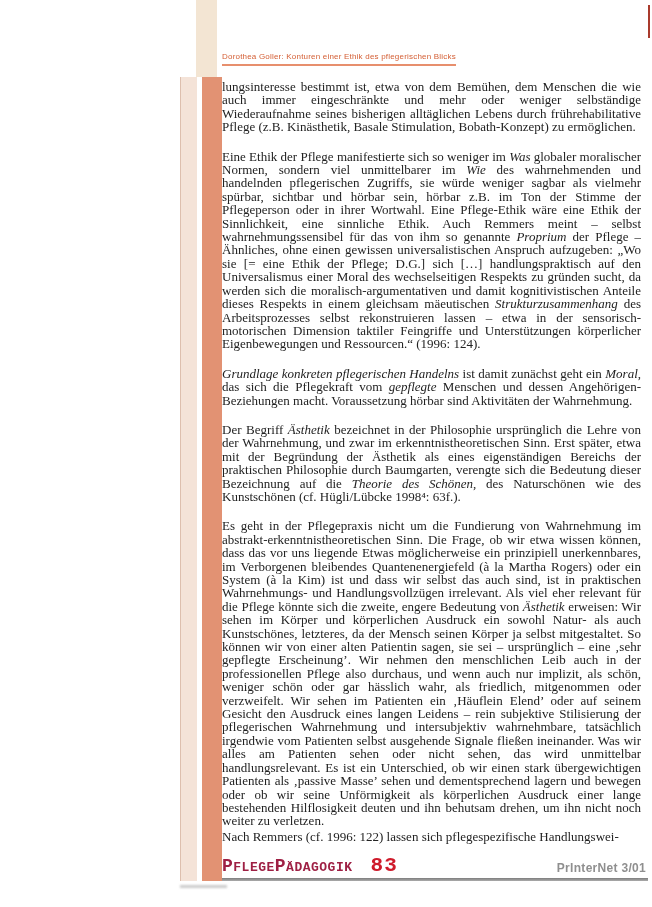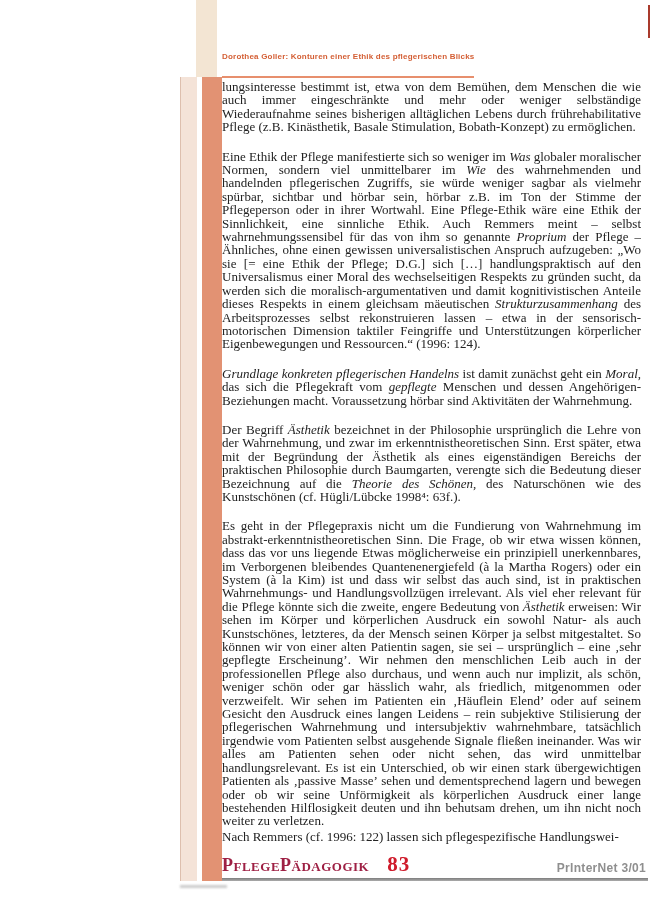--- a/index.html
+++ b/index.html
@@ -11,36 +11,36 @@
 
   
   .strip-top-cream{position:absolute;left:196px;top:0;width:21px;height:77px;background:#f3e5d3;}
   .strip-page-edge{position:absolute;left:180px;top:77px;width:16px;height:804px;background:#f4e3d8;border-left:1px solid #ddbfae;}
   .strip-salmon{position:absolute;left:202px;top:77px;width:20px;height:804px;background:#e29273;}
   .bar-shadow{position:absolute;left:180px;top:885px;width:47px;height:3px;background:#cccccc;filter:blur(1px);}
   .edge-mark{position:absolute;left:648px;top:5px;width:2px;height:33px;background:#a93a2c;}
 
   
   .running-head{position:absolute;left:222px;top:52px;font-size:8px;color:#d45f35;letter-spacing:.2px;white-space:nowrap;}
-  .running-head .rh-inner{display:inline-block;padding-bottom:15px;border-bottom:2px solid #e78f6d;font-weight:bold;}
+  .running-head .rh-inner{display:inline-block;padding-bottom:3px;border-bottom:2px solid #e78f6d;}
 
   
   .article{
     position:absolute;left:222px;top:80px;width:419px;height:776px;overflow:hidden;
     color:#222222;font-family:"Liberation Serif",serif;
     font-size:13px;line-height:13.4px;text-align:justify;
   }
   .article p{margin:0 0 16px 0;}
   .article p:nth-last-child(2){margin-bottom:2px;}
   .article .it{font-style:italic;}
 
   
   .footer{position:absolute;left:222px;top:855px;width:426px;height:30px;}
   .footer-rule{position:absolute;left:0;right:0;top:23px;height:3px;background:linear-gradient(#7d7d7d,#ababab);}
-  .brand{position:absolute;left:0;bottom:8px;font-family:Liberation Serif, serif;font-variant:small-caps;font-weight:bold;font-size:18px;color:#9e2044;letter-spacing:.5px;white-space:nowrap;}
+  .brand{position:absolute;left:0;bottom:8px;font-family:Liberation Mono, monospace;font-variant:small-caps;font-weight:bold;font-size:18px;color:#9e2044;letter-spacing:.5px;white-space:nowrap;}
   .pagenum{font-variant:normal;font-size:21px;color:#cf1b2b;margin-left:18px;letter-spacing:1px;}
   .issue{position:absolute;right:2px;bottom:10px;font-size:12px;font-weight:bold;color:#8f8f8f;letter-spacing:.3px;}
 </style>
 </head>
 <body>
 
 <div class="page">
 
   <div class="strip-top-cream"></div>
   <div class="strip-page-edge"></div>

